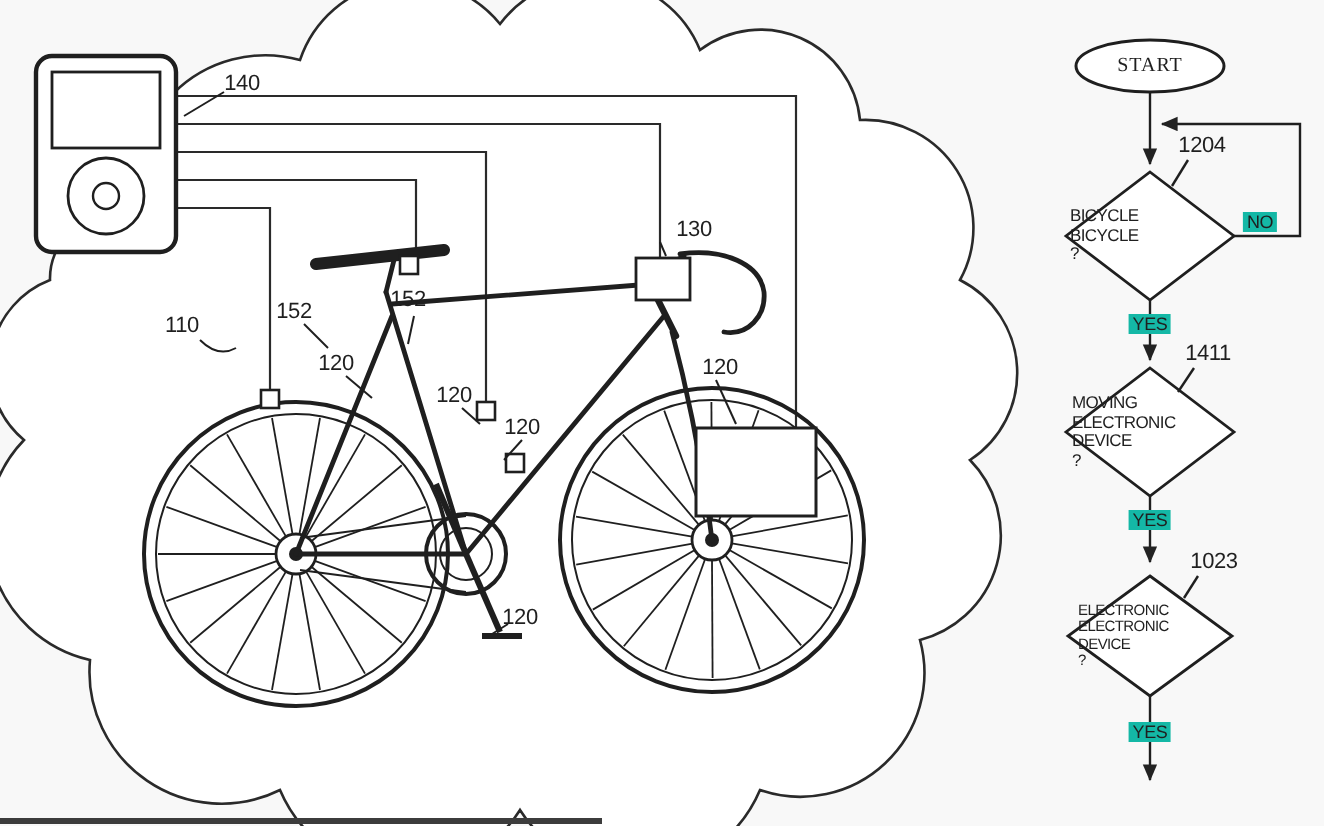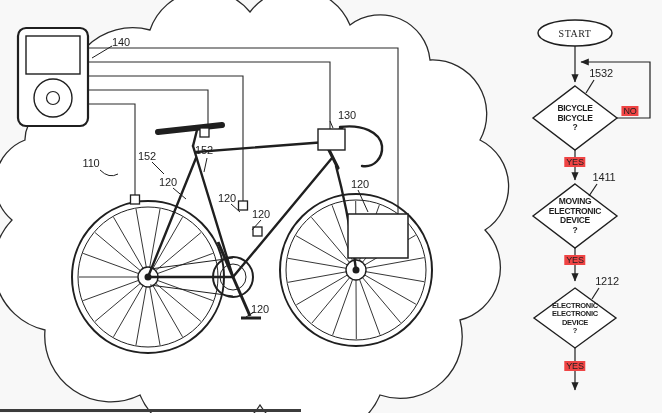--- a/index.html
+++ b/index.html
@@ -1,24 +1,24 @@
 <!DOCTYPE html>
 <html><head>
 <meta charset="utf-8">
 <style>
   html,body{margin:0;padding:0;}
   body{background:#f8f8f8;font-family:"Liberation Sans",sans-serif;}
   .stage{position:relative;width:662px;height:413px;overflow:hidden;background:#f8f8f8;}
   .stage svg{position:absolute;left:0;top:0;}
   .lbl{position:absolute;transform:translate(-50%,-50%);color:#1f1f1f;font-size:11px;
        white-space:nowrap;letter-spacing:-0.2px;}
-  .flow-small{font-size:9px;background:#ef4444;padding:0 2px;}
+  .flow-small{font-size:9px;background:#14b8a6;padding:0 2px;}
   .start-lbl{font-size:10px;letter-spacing:0.5px;font-family:Liberation Serif, serif;}
-  .dtxt{position:absolute;transform:translate(-50%,-50%);text-align:center;color:#1f1f1f;
-        font-size:8.5px;line-height:1.12;letter-spacing:-0.3px;font-weight:bold;}
+  .dtxt{position:absolute;transform:translate(-50%,-50%);text-align:left;color:#1f1f1f;
+        font-size:8.5px;line-height:1.12;letter-spacing:-0.3px;}
   .dtxt.small{font-size:7.5px;line-height:1.1;}
   .window-edge{position:absolute;left:0;top:409px;width:301px;height:3px;background:#3c3c3c;}
 </style>
 </head>
 <body>
 
 <div class="stage">
 
   <svg width="662" height="413" viewBox="0 0 662 413">
     <defs>
@@ -182,39 +182,39 @@
   <div class="lbl" style="left:204px;top:150px">152</div>
   <div class="lbl" style="left:168px;top:182px">120</div>
   <div class="lbl" style="left:227px;top:198px">120</div>
   <div class="lbl" style="left:261px;top:214px">120</div>
   <div class="lbl" style="left:360px;top:184px">120</div>
   <div class="lbl" style="left:260px;top:309px">120</div>
   <div class="lbl" style="left:347px;top:115px">130</div>
 
   <div class="lbl start-lbl" style="left:575px;top:33px">START</div>
 
-  <div class="lbl" style="left:601px;top:73px">1532</div>
+  <div class="lbl" style="left:601px;top:73px">1204</div>
   <div class="dtxt" style="left:575px;top:118px;width:80px">
     <div>BICYCLE</div>
     <div>BICYCLE</div>
     <div>?</div>
   </div>
   <div class="lbl flow-small" style="left:630px;top:111px">NO</div>
   <div class="lbl flow-small" style="left:575px;top:162px">YES</div>
 
   <div class="lbl" style="left:604px;top:177px">1411</div>
   <div class="dtxt" style="left:575px;top:216px;width:78px">
     <div>MOVING</div>
     <div>ELECTRONIC</div>
     <div>DEVICE</div>
     <div>?</div>
   </div>
   <div class="lbl flow-small" style="left:575px;top:260px">YES</div>
 
-  <div class="lbl" style="left:607px;top:281px">1212</div>
+  <div class="lbl" style="left:607px;top:281px">1023</div>
   <div class="dtxt small" style="left:575px;top:318px;width:72px">
     <div>ELECTRONIC</div>
     <div>ELECTRONIC</div>
     <div>DEVICE</div>
     <div>?</div>
   </div>
   <div class="lbl flow-small" style="left:575px;top:366px">YES</div>
 
   <div class="window-edge"></div>
 </div>

